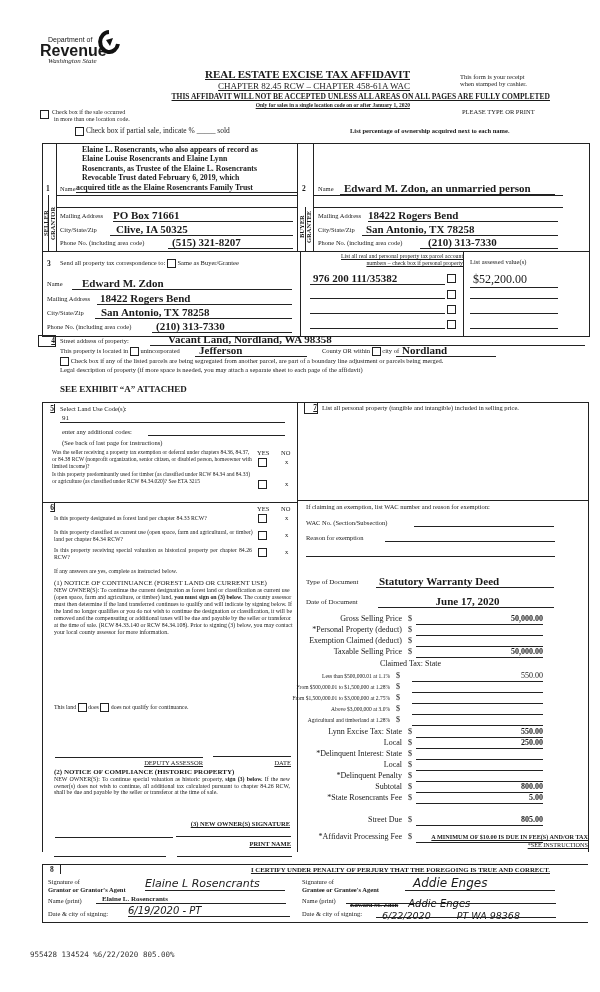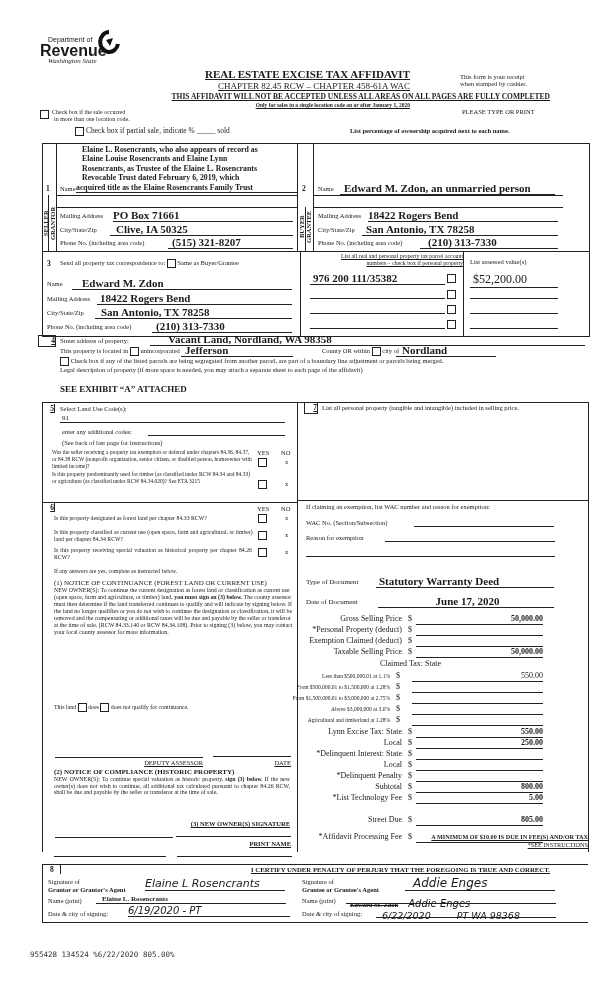--- a/index.html
+++ b/index.html
@@ -144,21 +144,21 @@
 <div class="abs uline" style="left:470px;top:318px;width:88px;height:10px;"></div>
 
 <div class="abs md b center" style="left:38px;top:335px;width:16px;height:10px;border:1px solid #222;line-height:10px;">4</div>
 <div class="abs sm" style="left:60px;top:337px;">Street address of property:</div>
 <div class="abs fill uline" style="left:150px;top:333px;width:435px;padding-left:18px;box-sizing:border-box;">Vacant Land, Nordland, WA  98358</div>
 <div class="abs sm" style="left:60px;top:347px;white-space:nowrap;">
   <span>This property is located in</span>
   <span class="cb"></span>
   <span>unincorporated</span>
 </div>
-<div class="abs fill uline" style="left:181px;top:344px;width:112px;padding-left:4px;box-sizing:border-box;font-family:Liberation Serif, serif;">Jefferson</div>
+<div class="abs fill uline" style="left:195px;top:344px;width:112px;padding-left:4px;box-sizing:border-box;font-family:Liberation Serif, serif;">Jefferson</div>
 <div class="abs sm" style="left:322px;top:347px;white-space:nowrap;">
   <span>County OR  within</span>
   <span class="cb"></span>
   <span>city of</span>
 </div>
 <div class="abs fill uline" style="left:396px;top:344px;width:100px;padding-left:6px;box-sizing:border-box;">Nordland</div>
 <div class="abs sm" style="left:60px;top:357px;white-space:nowrap;">
   <span class="cb"></span>
   <span>Check box if any of the listed parcels are being segregated from another parcel, are part of a boundary line adjustment or parcels being merged.</span>
 </div>
@@ -320,21 +320,21 @@
   <span class="lbl">*Delinquent Penalty</span>
   <span class="dol">$</span>
   <span class="val"></span>
 </div>
 <div class="tax-row" style="top:782px;">
   <span class="lbl">Subtotal</span>
   <span class="dol">$</span>
   <span class="val">800.00</span>
 </div>
 <div class="tax-row" style="top:793px;">
-  <span class="lbl">*List Technology Fee</span>
+  <span class="lbl">*State Rosencrants Fee</span>
   <span class="dol">$</span>
   <span class="val">5.00</span>
 </div>
 <div class="tax-row" style="top:832px;">
   <span class="lbl">*Affidavit Processing Fee</span>
   <span class="dol">$</span>
   <span class="val"></span>
 </div>
 <div class="tax-row" style="top:815px;">
   <span class="lbl">Street Due</span>

